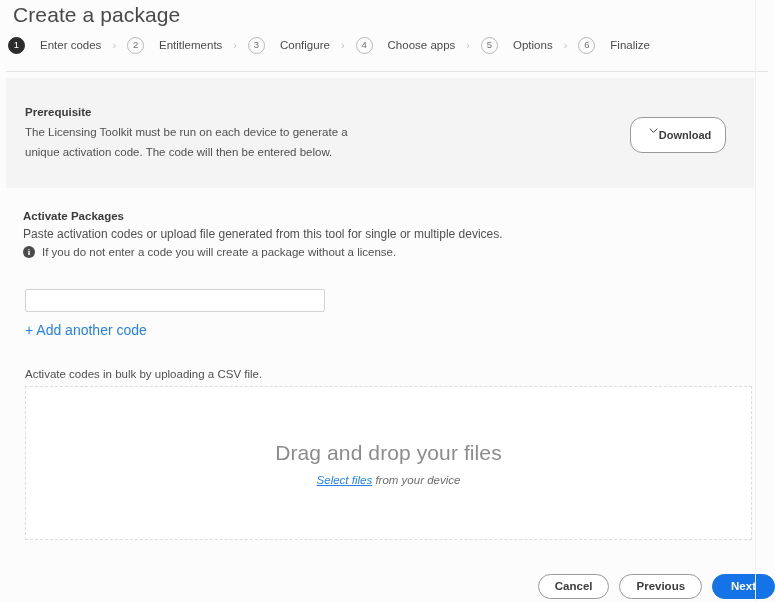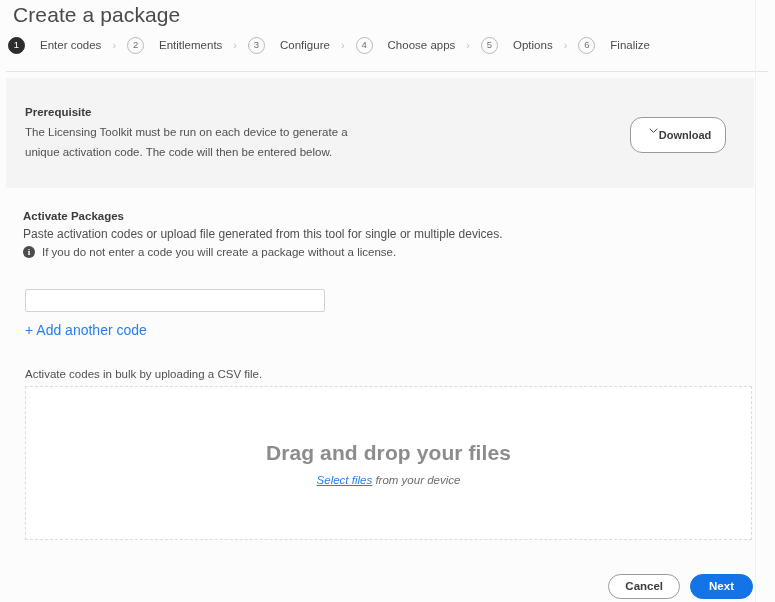--- a/index.html
+++ b/index.html
@@ -221,21 +221,21 @@
     height: 154px;
     border: 1px dashed #dcdcdc;
     background: #ffffff;
     display: flex;
     flex-direction: column;
     align-items: center;
     justify-content: center;
   }
   .dz-title {
     font-size: 21px;
-    font-weight: 700;
+    font-weight: 400;
     color: #8c8c8c;
     letter-spacing: 0.1px;
     margin-bottom: 9px;
   }
   .dz-sub {
     font-size: 11.5px;
     color: #6e6e6e;
     font-style: italic;
   }
   .dz-link {
@@ -248,21 +248,20 @@
   
   .footer {
     position: absolute;
     left: 0;
     top: 570px;
     width: 775px;
     height: 32px;
     display: flex;
     align-items: center;
     justify-content: flex-end;
-    padding-right: 22px;
   }
   .btn {
     height: 25px;
     border-radius: 13px;
     font-size: 11.5px;
     display: flex;
     align-items: center;
     justify-content: center;
     cursor: pointer;
     margin-left: 10px;
@@ -370,18 +369,19 @@
 
   <div class="dropzone">
     <div class="dz-title">Drag and drop your files</div>
     <div class="dz-sub">
       <span class="dz-link">Select files</span><span> from your device</span>
     </div>
   </div>
 
   <div class="footer">
     <div class="btn btn-secondary">Cancel</div>
+    <div class="btn btn-secondary">Previous</div>
     <div class="btn btn-primary">Next</div>
   </div>
 
   <div class="right-edge"></div>
 
 </div>
 
 </body></html>

